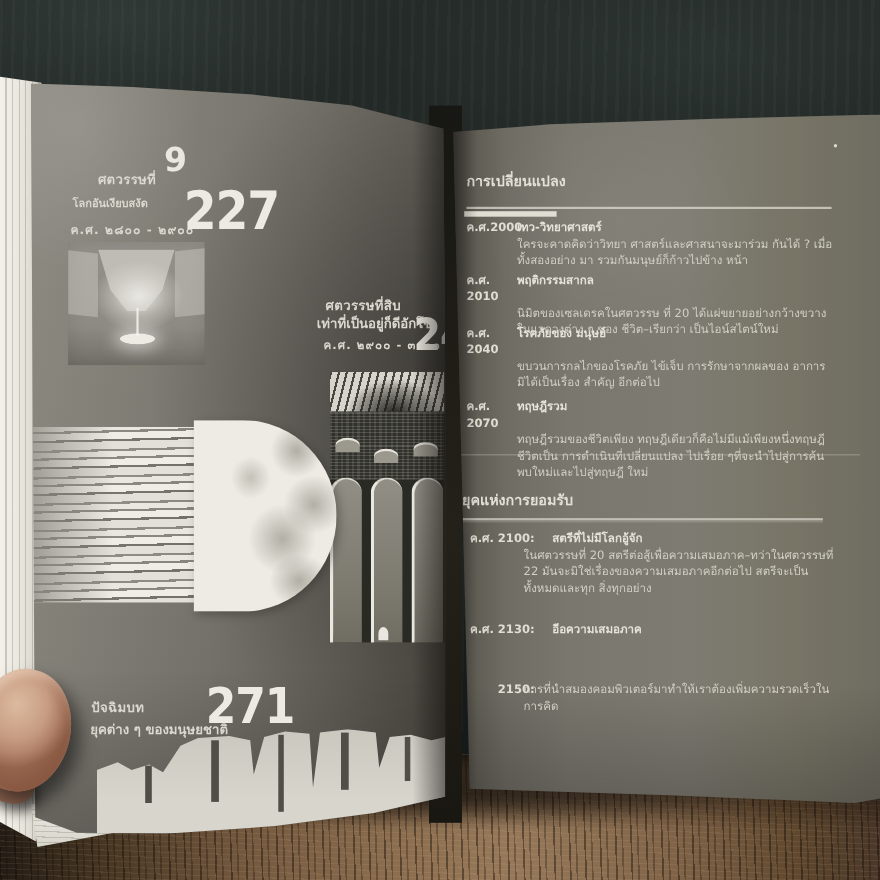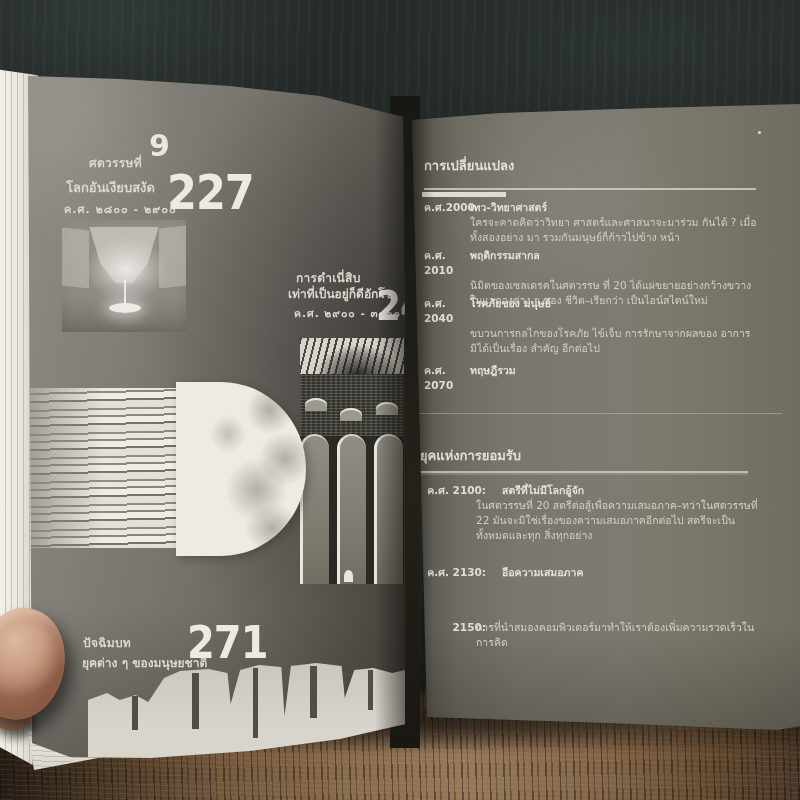--- a/index.html
+++ b/index.html
@@ -48,21 +48,21 @@
     clip-path:polygon(0 2px,92px 5px,202px 12px,292px 22px,375px 43px,377px 300px,377px 650px,312px 665px,222px 677px,122px 684px,42px 683px,4px 669px);
     background:
       radial-gradient(42% 28% at 12% 6%, rgba(255,255,255,.10), transparent 70%),
       radial-gradient(120% 85% at 98% 42%, rgba(0,0,0,.34), transparent 58%),
       linear-gradient(180deg, transparent 78%, rgba(0,0,0,.22) 100%),
       linear-gradient(102deg,#8f8c84 0%,#827f77 26%,#74716a 52%,#615e57 76%,#4c4942 96%);
     color:#dbd8cf;}
   .fold-shade-l{right:0;top:0;bottom:0;width:30px;
     background:linear-gradient(90deg, transparent, rgba(18,17,14,.55));z-index:40;}
   .lp-label{font-size:12px;font-weight:700;letter-spacing:.3px;}
-  .lp-title{font-size:13px;font-weight:700;}
+  .lp-title{font-size:10px;font-weight:700;}
   .lp-years{font-size:11px;font-weight:600;letter-spacing:1px;}
   .num-big{font-weight:700;color:#eceae2;letter-spacing:-1px;transform:scaleY(1.12);transform-origin:top left;line-height:1;}
 
   .ch9-label{left:61px;top:79px;}
   .ch9-num{left:121px;top:57px;font-size:30px;font-weight:700;color:#e9e7df;line-height:1;}
   .ch9-title{left:38px;top:103px;}
   .ch9-years{left:36px;top:126px;}
   .ch9-page{left:139px;top:95px;font-size:43px;}
   .ch10-label{left:268px;top:194px;font-size:12px;}
   .ch10-title{left:260px;top:210px;font-size:12px;}
@@ -189,21 +189,21 @@
     <div class="num-big ch9-page">227</div>
 
     <div class="ph-goblet">
       <div class="gb-corner-l"></div>
       <div class="gb-corner-r"></div>
       <div class="gb-bowl"></div>
       <div class="gb-stem"></div>
       <div class="gb-base"></div>
     </div>
 
-    <div class="lp-label ch10-label">การดำเนี่สิบ</div>
+    <div class="lp-label ch10-label">ศตวรรษที่สิบ</div>
     <div class="lp-title ch10-title">เท่าที่เป็นอยู่ก็ดีอักโข</div>
     <div class="lp-years ch10-years">ค.ศ. ๒๙๐๐ - ๓๐๐๐</div>
     <div class="num-big ch10-page">249</div>
 
     <div class="ph-theater">
       <div class="th-top"></div>
       <div class="th-mid"></div>
       <div class="th-arc th-a1"></div>
       <div class="th-arc th-a2"></div>
       <div class="th-arc th-a3"></div>
@@ -262,20 +262,21 @@
         <span class="e-title">โรคภัยของ มนุษย์</span>
       </div>
       <div class="e-body">ขบวนการกลไกของโรคภัย ไข้เจ็บ  การรักษาจากผลของ อาการมิได้เป็นเรื่อง สำคัญ อีกต่อไป</div>
     </div>
 
     <div class="entry e4">
       <div class="e-head">
         <span class="e-year">ค.ศ. 2070</span>
         <span class="e-title">ทฤษฎีรวม</span>
       </div>
+      <div class="e-body">ทฤษฎีรวมของชีวิตเพียง ทฤษฎีเดียวก็คือไม่มีแม้เพียงหนึ่งทฤษฎี  ชีวิตเป็น การดำเนินที่เปลี่ยนแปลง ไปเรื่อย ๆที่จะนำไปสู่การค้นพบใหม่และไปสู่ทฤษฎี ใหม่</div>
     </div>
 
     <div class="rp-header2">ยุคแห่งการยอมรับ</div>
     <div class="rp-rule2"></div>
 
     <div class="entry2 f1">
       <div class="e2-year">ค.ศ. 2100:</div>
       <div class="e2-title">สตรีที่ไม่มีโลกอู้จัก</div>
       <div class="e2-body">ในศตวรรษที่ 20  สตรีต่อสู้เพื่อความเสมอภาค–ทว่าในศตวรรษที่ 22 มันจะมิใช่เรื่องของความเสมอภาคอีกต่อไป  สตรีจะเป็นทั้งหมดและทุก สิ่งทุกอย่าง</div>
     </div>

